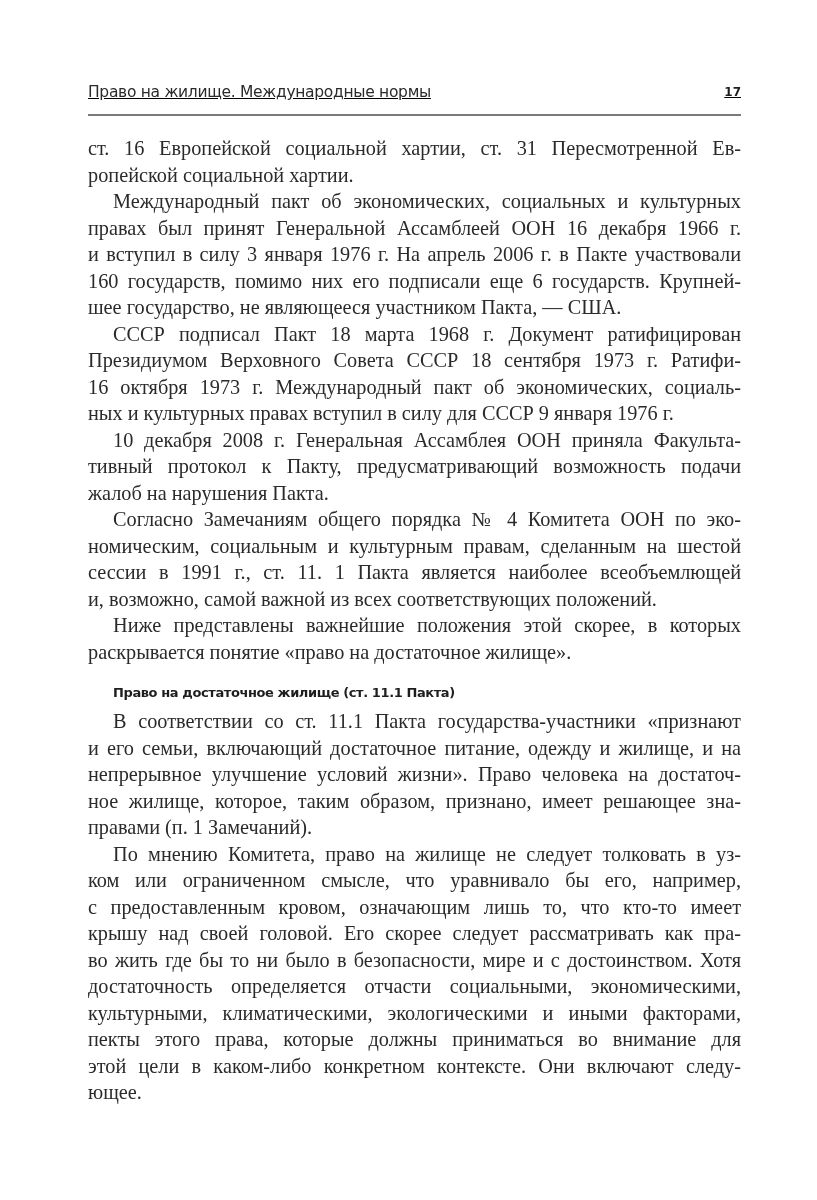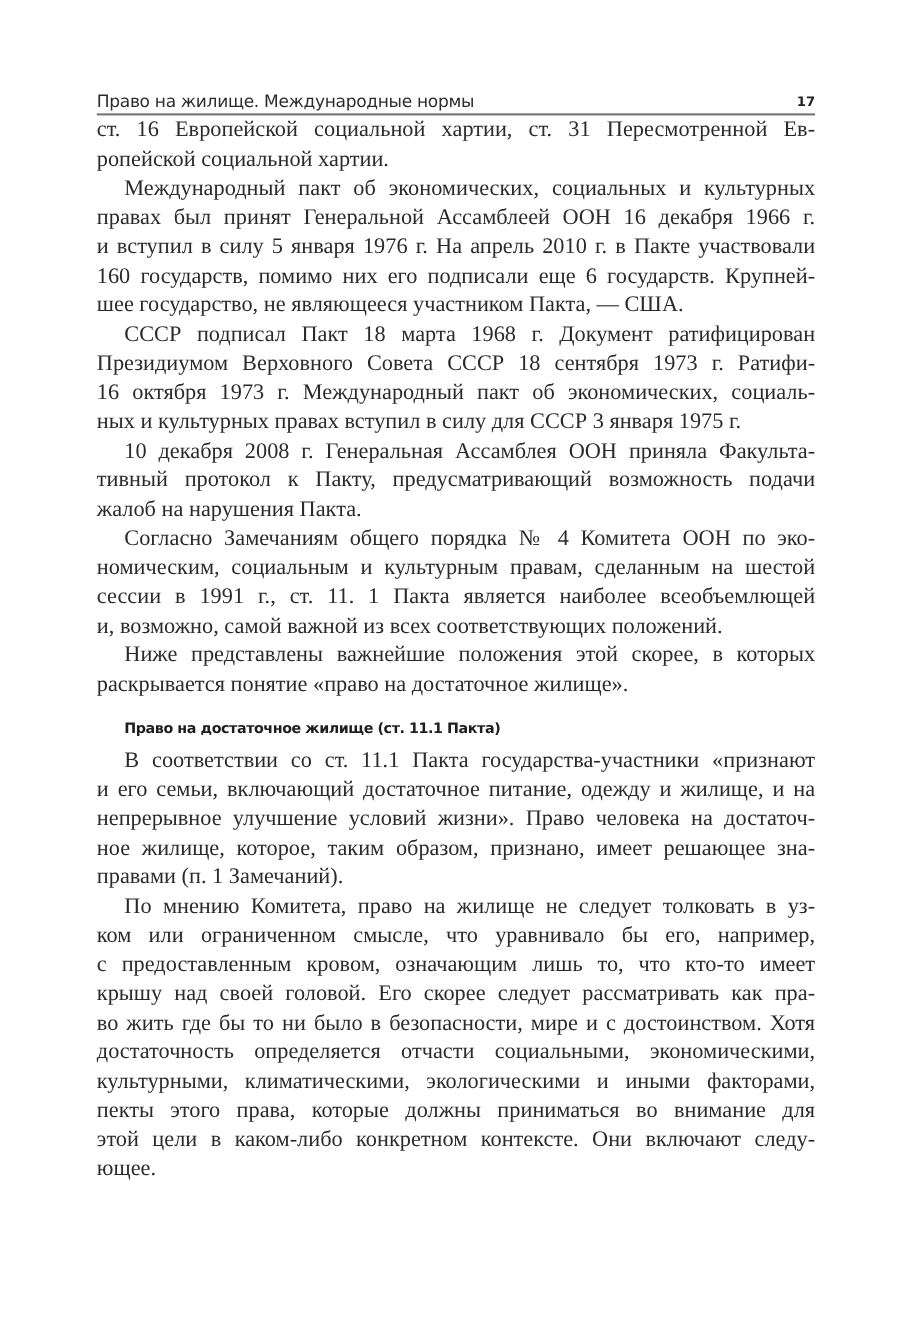--- a/index.html
+++ b/index.html
@@ -18,37 +18,39 @@
       left: 88px;
       top: 78px;
       width: 653px;
     }
     .running-head {
       display: flex;
       justify-content: space-between;
       align-items: flex-end;
       height: 24px;
       border-bottom: 2px solid #7a7a7a;
-      padding-bottom: 1px;
+      padding-bottom: 12px;
+      text-decoration: underline;
     }
     .running-title {
       font-family: "DejaVu Sans", sans-serif;
       font-size: 15.5px;
       color: #2b2b2b;
       letter-spacing: -0.3px;
       line-height: 20px;
     }
     .page-number {
       font-family: "DejaVu Sans", sans-serif;
       font-weight: bold;
       font-size: 12px;
       color: #1e1e1e;
       line-height: 20px;
     }
     .body-text {
+      margin-top: 19px;
       font-family: "Liberation Serif", serif;
       font-size: 20.3px;
       line-height: 26.5px;
       color: #2a2a2a;
     }
     .para {
       margin: 0;
     }
     .line {
       display: block;
@@ -87,29 +89,29 @@
 
   <div class="body-text">
     <div id="paras-before">
         <div class="para">
           <span class="line">ст. 16 Европейской социальной хартии, ст. 31 Пересмотренной Ев-</span>
           <span class="line last">ропейской социальной хартии.</span>
         </div>
         <div class="para">
           <span class="line first">Международный пакт об экономических, социальных и культурных</span>
           <span class="line">правах был принят Генеральной Ассамблеей ООН 16 декабря 1966 г.</span>
-          <span class="line">и вступил в силу 5 января 1976 г. На апрель 2010 г. в Пакте участвовали</span>
+          <span class="line">и вступил в силу 3 января 1976 г. На апрель 2006 г. в Пакте участвовали</span>
           <span class="line">160 государств, помимо них его подписали еще 6 государств. Крупней-</span>
           <span class="line last">шее государство, не являющееся участником Пакта, — США.</span>
         </div>
         <div class="para">
           <span class="line first">СССР подписал Пакт 18 марта 1968 г. Документ ратифицирован</span>
           <span class="line">Президиумом Верховного Совета СССР 18 сентября 1973 г. Ратифи-</span>
           <span class="line">16 октября 1973 г. Международный пакт об экономических, социаль-</span>
-          <span class="line last">ных и культурных правах вступил в силу для СССР 3 января 1975 г.</span>
+          <span class="line last">ных и культурных правах вступил в силу для СССР 9 января 1976 г.</span>
         </div>
         <div class="para">
           <span class="line first">10 декабря 2008 г. Генеральная Ассамблея ООН приняла Факульта-</span>
           <span class="line">тивный протокол к Пакту, предусматривающий возможность подачи</span>
           <span class="line last">жалоб на нарушения Пакта.</span>
         </div>
         <div class="para">
           <span class="line first">Согласно Замечаниям общего порядка № 4 Комитета ООН по эко-</span>
           <span class="line">номическим, социальным и культурным правам, сделанным на шестой</span>
           <span class="line">сессии в 1991 г., ст. 11. 1 Пакта является наиболее всеобъемлющей</span>

